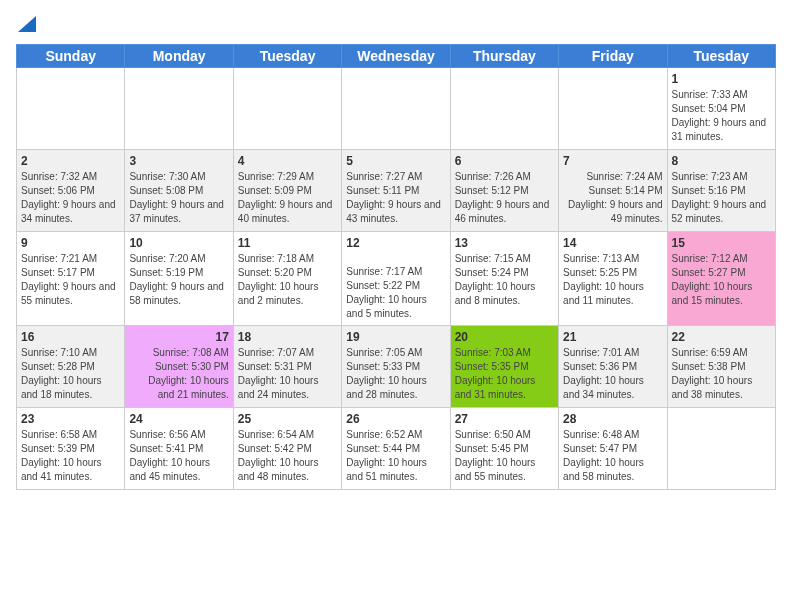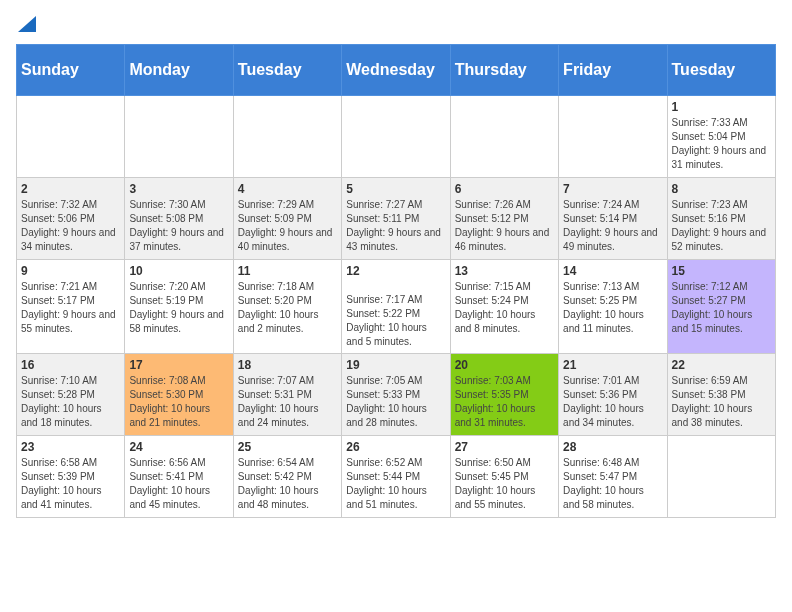--- a/index.html
+++ b/index.html
@@ -48,24 +48,24 @@
       color: #555;
     }
     .calendar {
       width: 100%;
       border-collapse: collapse;
       border: 1px solid #ccc;
     }
     .calendar th {
       background-color: #3a7fd5;
       color: #fff;
-      font-size: 16px;
-      font-weight: bold;
-      padding: 16px 4px;
-      text-align: left;
+      font-size: 14px;
+      font-weight: bold;
+      padding: 3px 4px;
+      text-align: center;
       border: 1px solid #5090de;
     }
     .calendar td {
       width: calc(100% / 7);
       vertical-align: top;
       padding: 4px 4px 4px 4px;
       border: 1px solid #ccc;
       font-size: 10px;
       color: #333;
       height: 82px;
@@ -171,21 +171,21 @@
 Daylight: 9 hours and 43 minutes.</div>
         </td>
         <td style="background-color: rgb(240, 240, 240);">
           <span class="day-number">6</span>
           <div class="day-info" style="white-space: pre-line;">Sunrise: 7:26 AM
 Sunset: 5:12 PM
 Daylight: 9 hours and 46 minutes.</div>
         </td>
         <td style="background-color: rgb(240, 240, 240);">
           <span class="day-number">7</span>
-          <div class="day-info" style="white-space: pre-line;">Sunrise: 7:24 AM
+          <div class="day-info" style="white-space: pre-line; text-align: right;">Sunrise: 7:24 AM
 Sunset: 5:14 PM
 Daylight: 9 hours and 49 minutes.</div>
         </td>
         <td style="background-color: rgb(240, 240, 240);">
           <span class="day-number">8</span>
           <div class="day-info" style="white-space: pre-line;">Sunrise: 7:23 AM
 Sunset: 5:16 PM
 Daylight: 9 hours and 52 minutes.</div>
         </td>
       </tr>
@@ -219,35 +219,35 @@
           <div class="day-info" style="white-space: pre-line;">Sunrise: 7:15 AM
 Sunset: 5:24 PM
 Daylight: 10 hours and 8 minutes.</div>
         </td>
         <td style="background-color: rgb(255, 255, 255);">
           <span class="day-number">14</span>
           <div class="day-info" style="white-space: pre-line;">Sunrise: 7:13 AM
 Sunset: 5:25 PM
 Daylight: 10 hours and 11 minutes.</div>
         </td>
-        <td style="background-color: #c4b5fd;">
+        <td style="background-color: #f9a8d4;">
           <span class="day-number">15</span>
           <div class="day-info" style="white-space: pre-line;">Sunrise: 7:12 AM
 Sunset: 5:27 PM
 Daylight: 10 hours and 15 minutes.</div>
         </td>
       </tr>
       <tr>
         <td style="background-color: rgb(240, 240, 240);">
           <span class="day-number">16</span>
           <div class="day-info" style="white-space: pre-line;">Sunrise: 7:10 AM
 Sunset: 5:28 PM
 Daylight: 10 hours and 18 minutes.</div>
         </td>
-        <td style="background-color: #fdba74;">
+        <td style="background-color: #f0abfc; text-align: right;">
           <span class="day-number">17</span>
           <div class="day-info" style="white-space: pre-line;">Sunrise: 7:08 AM
 Sunset: 5:30 PM
 Daylight: 10 hours and 21 minutes.</div>
         </td>
         <td style="background-color: rgb(240, 240, 240);">
           <span class="day-number">18</span>
           <div class="day-info" style="white-space: pre-line;">Sunrise: 7:07 AM
 Sunset: 5:31 PM
 Daylight: 10 hours and 24 minutes.</div>

